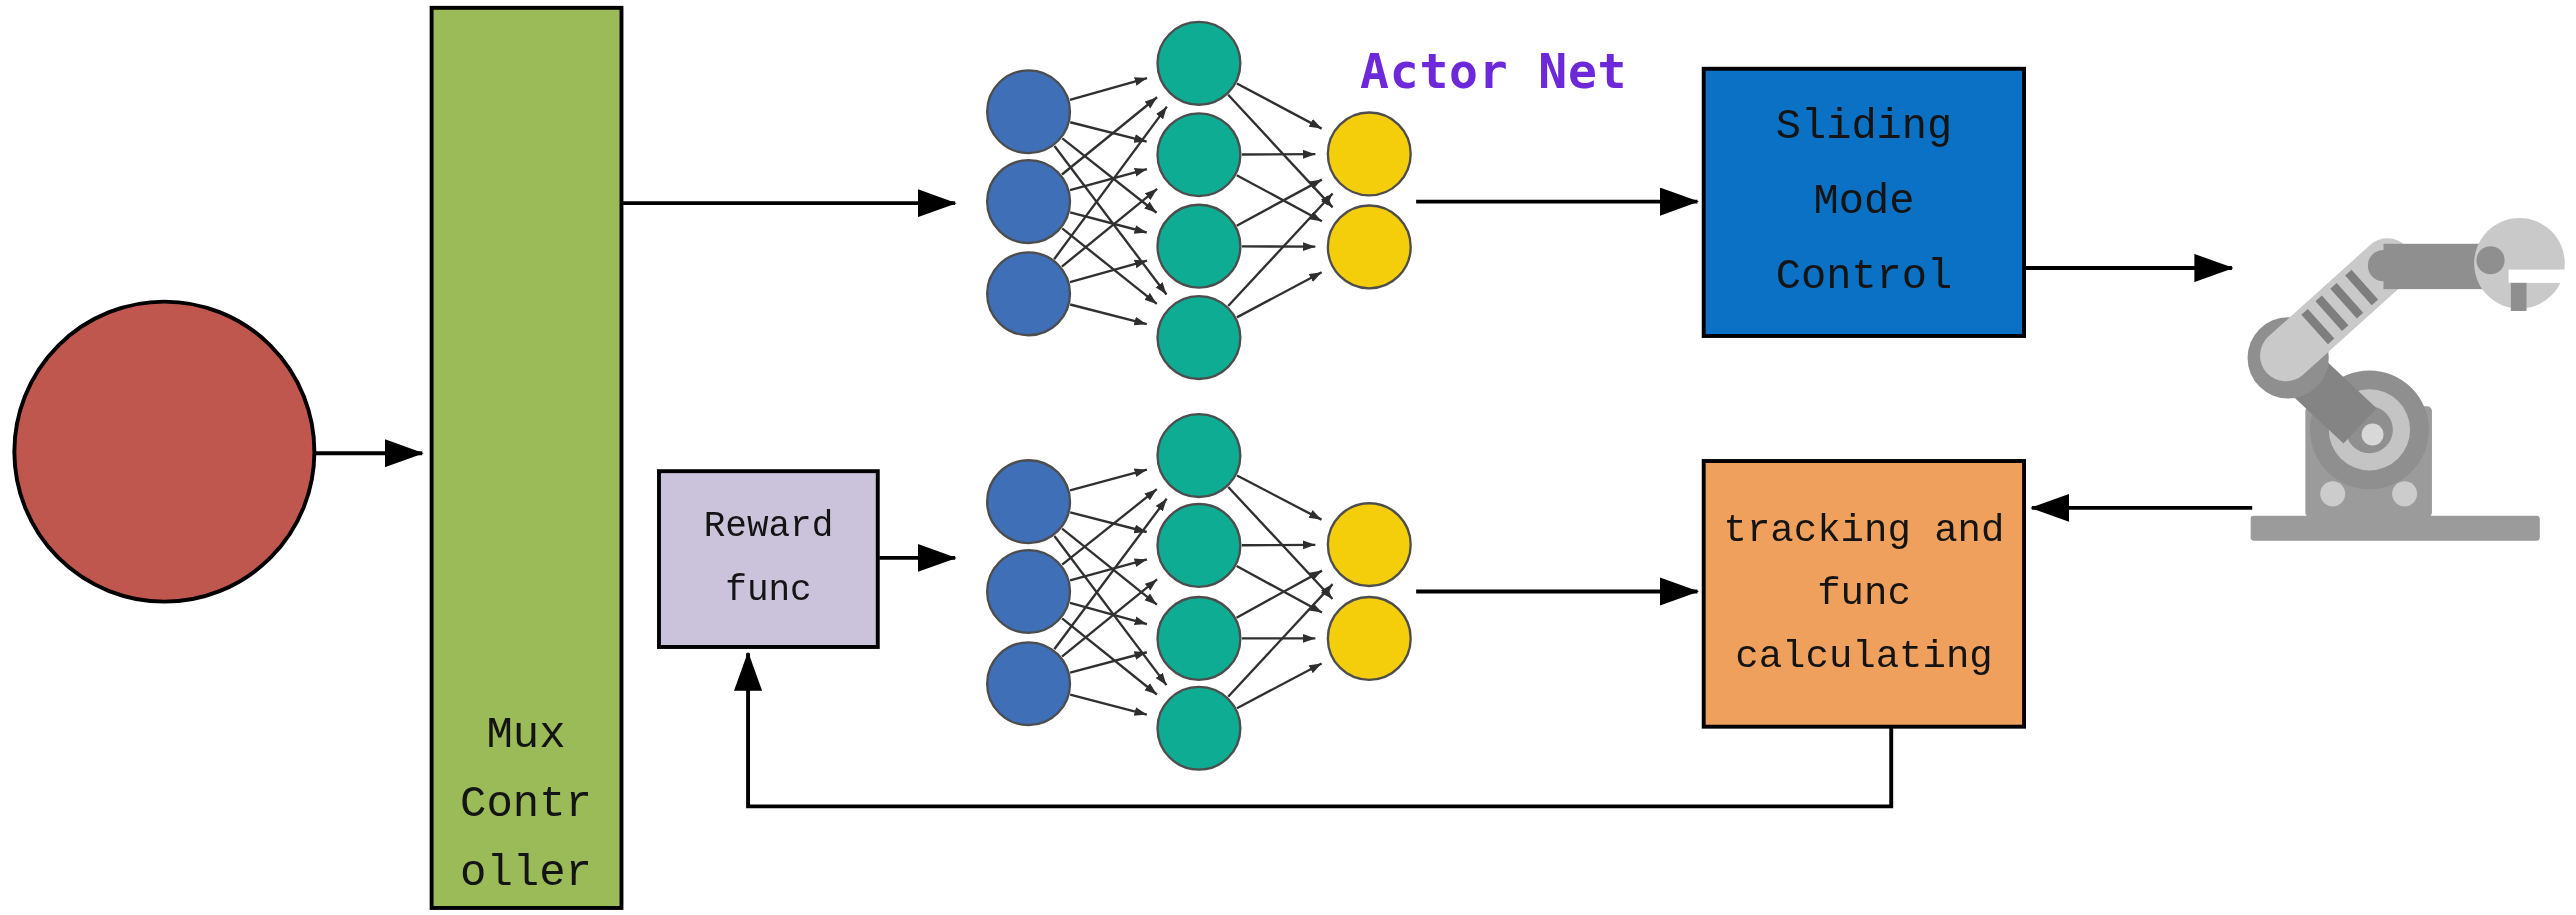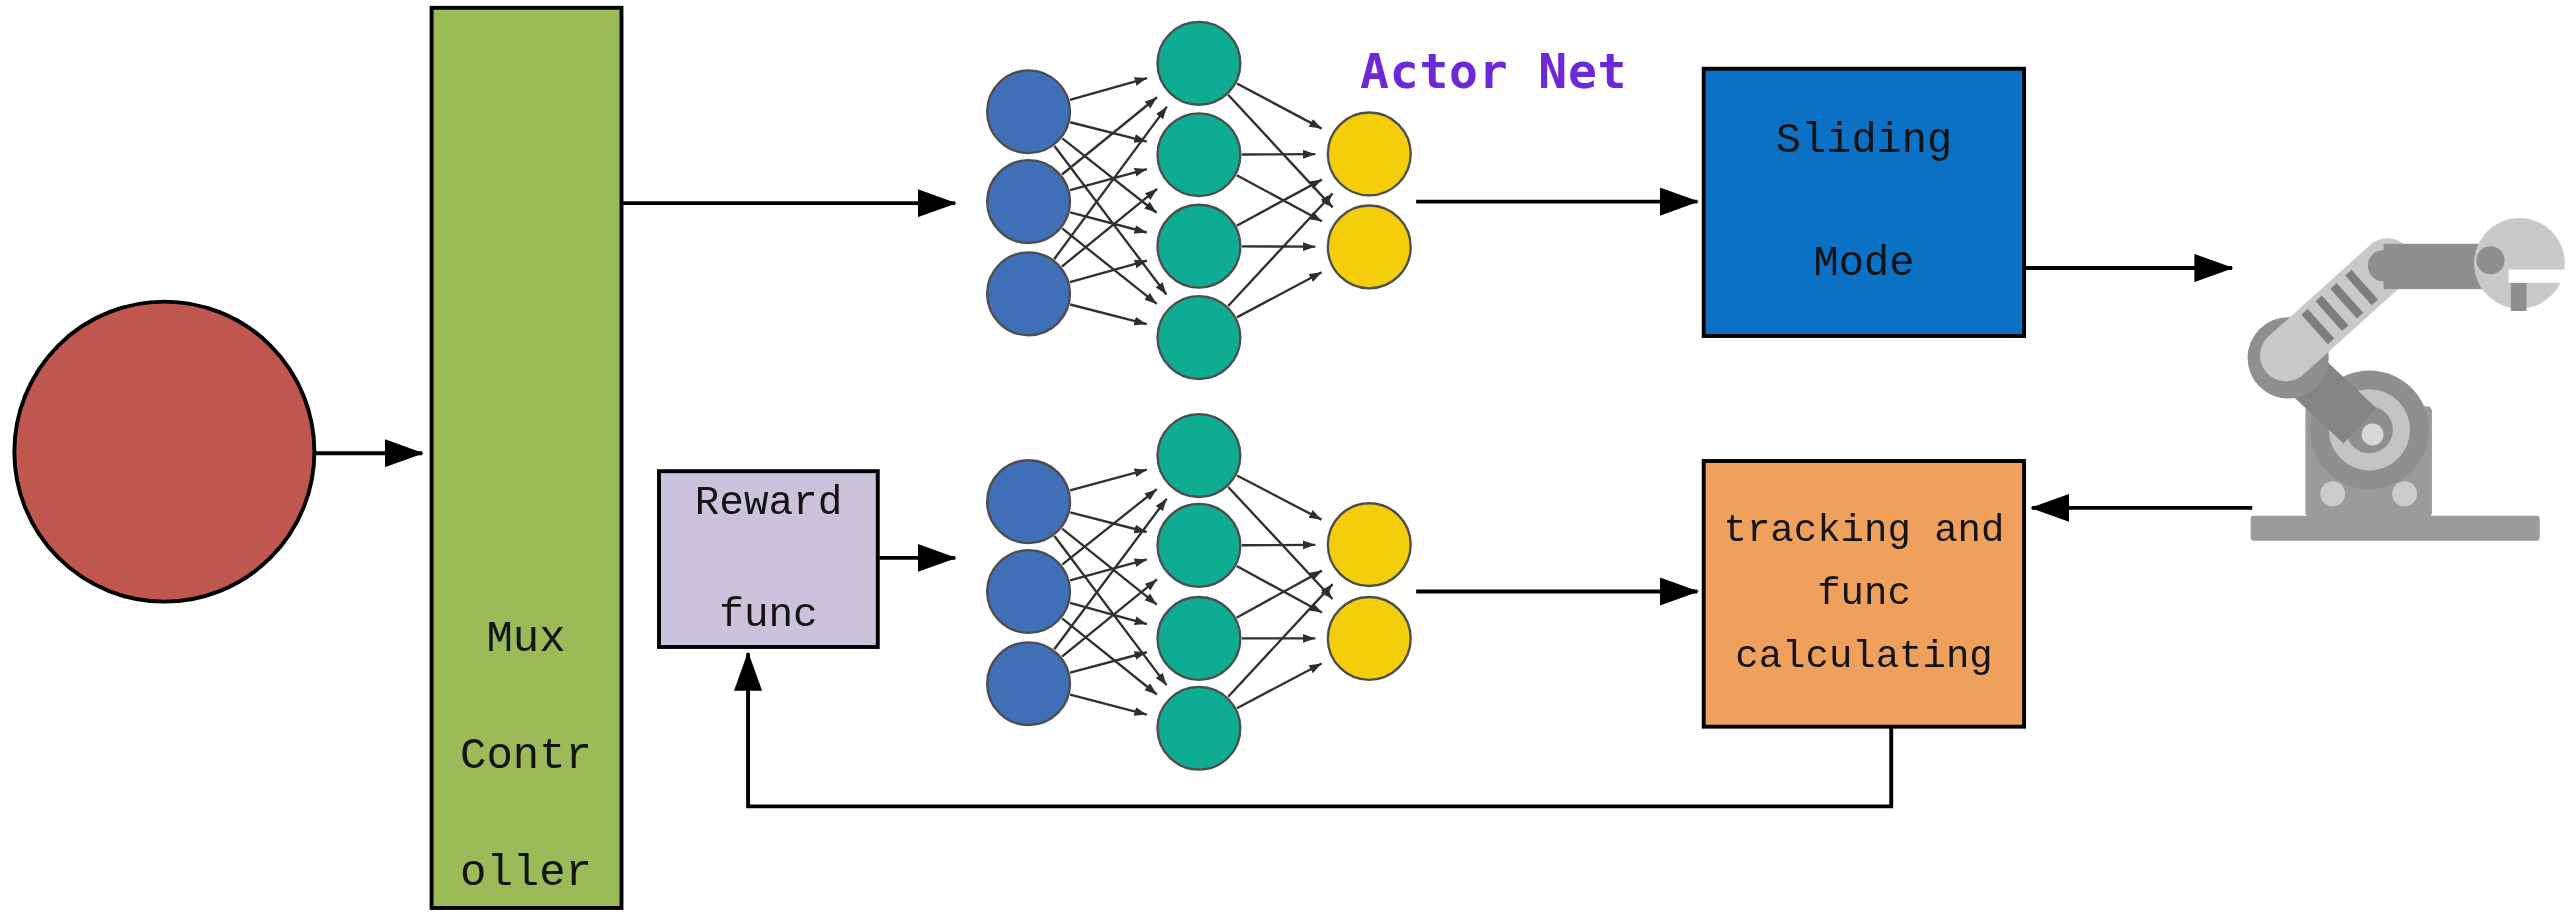--- a/index.html
+++ b/index.html
@@ -2,21 +2,21 @@
 <html style="font-size:12.5px"><head>
 <meta charset="utf-8">
 <style>
   html,body{margin:0;padding:0;background:#ffffff;}
   .canvas{position:relative;width:2576px;height:915px;background:#ffffff;overflow:hidden;
           font-family:"Liberation Mono", monospace;}
   svg{position:absolute;left:0;top:0;}
   .label{position:absolute;display:flex;flex-direction:column;align-items:center;
          justify-content:center;text-align:center;color:#141414;pointer-events:none;}
   .label span{display:block;}
-  .blk{font-family:"Liberation Mono", monospace;font-size:44px;line-height:69px;gap:48px;}
+  .blk{font-family:"Liberation Mono", monospace;font-size:44px;line-height:69px;}
   .blk-sm{font-family:"Liberation Mono", monospace;font-size:39px;line-height:63px;}
   .net-title{font-family:"DejaVu Sans Mono", monospace;font-weight:bold;font-size:48px;
              line-height:56px;color:#6d28d9;letter-spacing:0.8px;white-space:nowrap;
              position:absolute;}
 </style>
 </head>
 <body>
 
 <div class="canvas">
 
@@ -136,28 +136,29 @@
     </g>
   </svg>
 
 
   <div class="label blk" style="left:431px;top:7.8px;width:190px;height:900px;justify-content:flex-end;">
     <span>Mux</span>
     <span>Contr</span>
     <span>oller</span>
   </div>
 
-  <div class="label blk" style="left:659px;top:471px;width:219px;height:176px;font-size:41px;line-height:64px;">
+  <div class="label blk" style="left:659px;top:471px;width:219px;height:176px;font-size:36px;line-height:64px;">
     <span>Reward</span>
     <span>func</span>
   </div>
 
   <div class="label blk" style="left:1704px;top:69px;width:320px;height:267px;font-size:42px;line-height:75px;">
     <span>Sliding</span>
     <span>Mode</span>
+    <span>Control</span>
   </div>
 
   <div class="label blk-sm" style="left:1704px;top:461px;width:320px;height:266px;">
     <span>tracking and</span>
     <span>func</span>
     <span>calculating</span>
   </div>
 
   <div class="net-title" style="left:1360px;top:43px;">Actor Net</div>
 </div>

